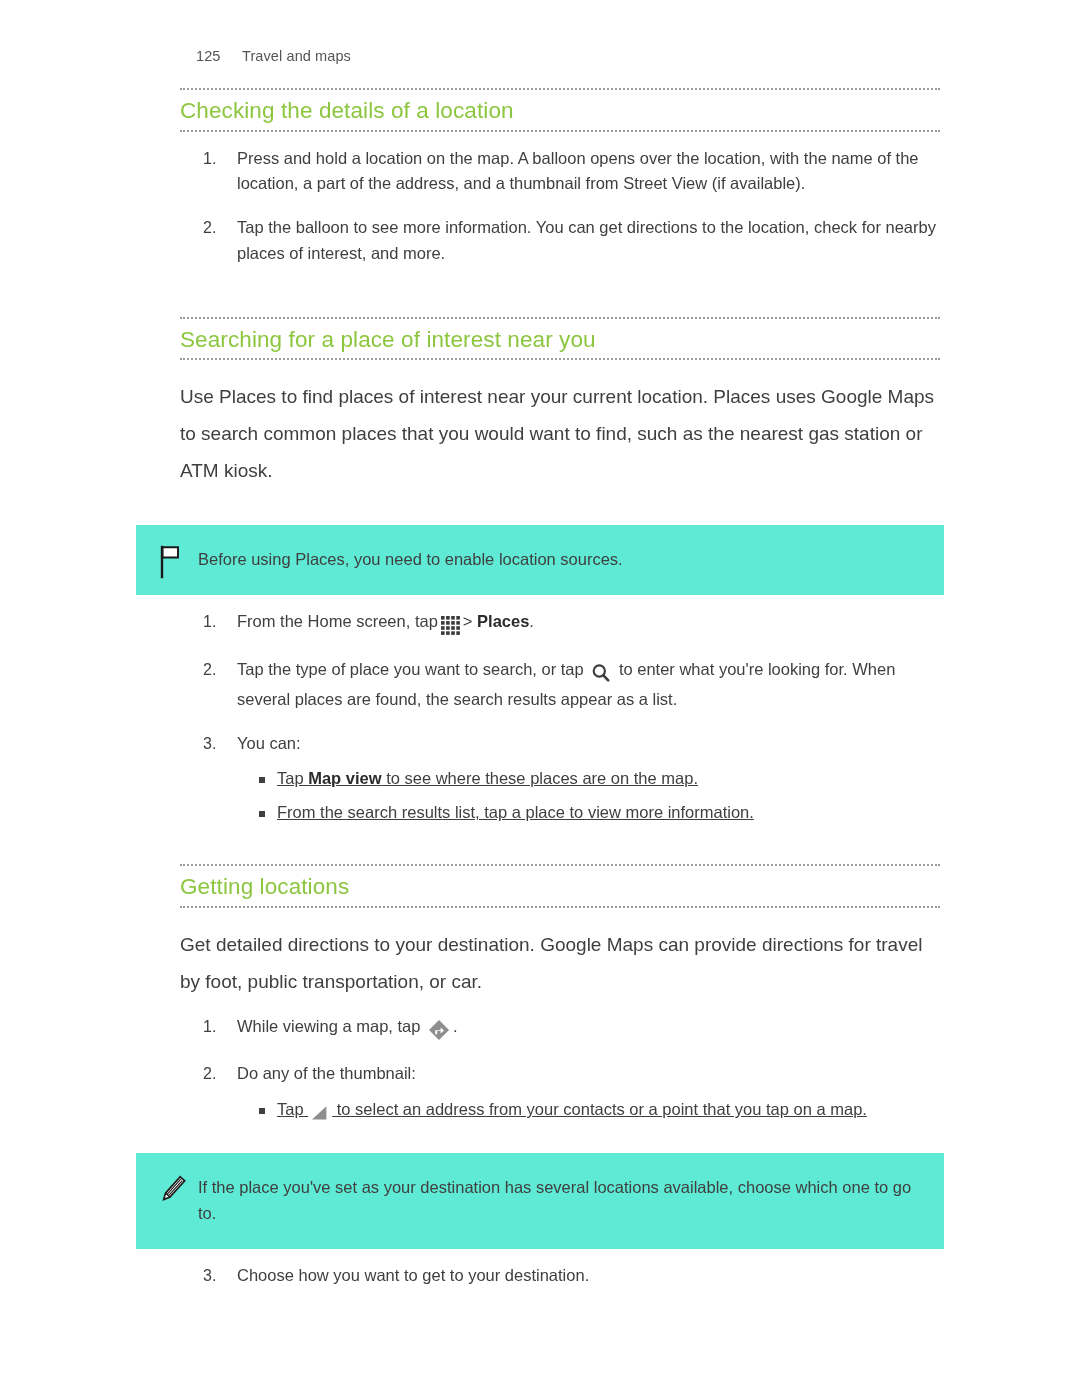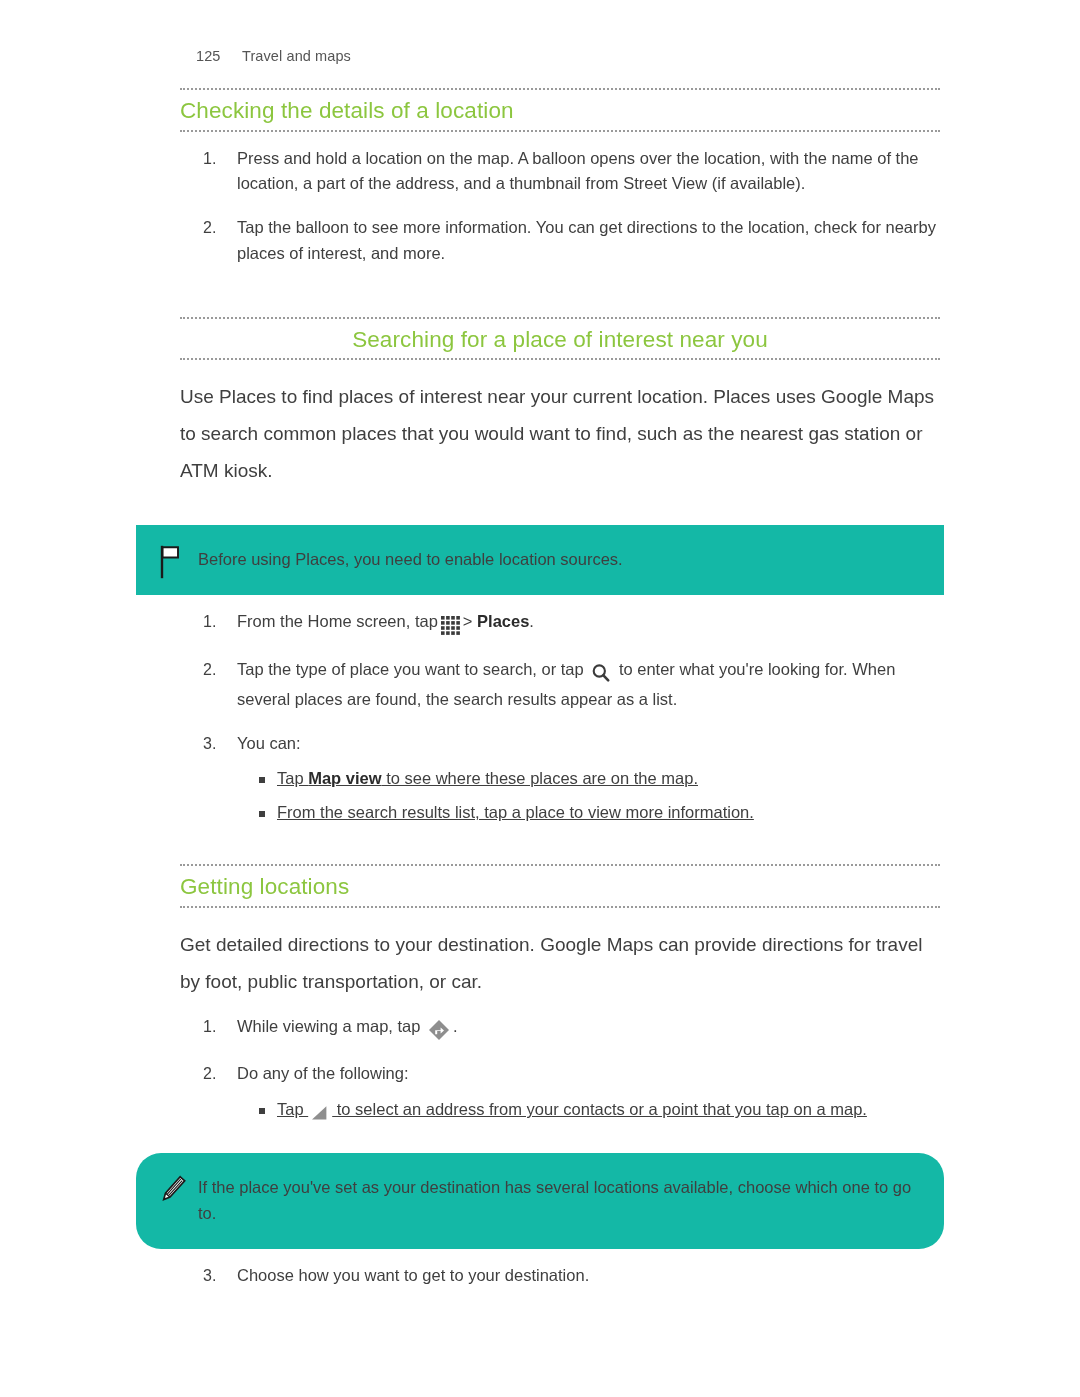--- a/index.html
+++ b/index.html
@@ -57,21 +57,21 @@
     font-size: 22.5px;
     font-weight: 400;
     letter-spacing: .1px;
     line-height: 1.05;
     padding: 9px 0 7px 0;
     margin: 0;
     border-top: 2px dotted #9a9a9a;
     border-bottom: 2px dotted #9a9a9a;
   }
   .heading-gap-1 { margin-top: 0px; }
-  .heading-gap-2 { margin-top: 50px; text-align: center; }
+  .heading-gap-2 { margin-top: 50px; }
   .heading-gap-3 { margin-top: 38px; }
 
   
   p.body-text {
     font-size: 19px;
     line-height: 37px;
     color: #3f3f3f;
     margin: 18px 0 0 0;
     letter-spacing: 0;
   }
@@ -132,42 +132,42 @@
   .bullets-outer > ul.subbullets > li {
     margin-top: 8px;
     text-decoration: underline;
   }
 
   strong.bold { font-weight: 700; color: #2b2b2b; margin-top: 14px; }
 
   
   .note-box {
     position: relative;
-    background: #14b8a6;
+    background: #5eead4;
     margin-left: -44px;
     width: 808px;
     box-sizing: border-box;
     padding: 22px 30px 22px 62px;
     min-height: 28px;
   }
   .note-box .note-text {
     font-size: 16.5px;
     line-height: 25.8px;
     color: #3f3f3f;
     margin: 0;
   }
   .note-icon {
     position: absolute;
     left: 18px;
     top: 18px;
     width: 34px;
     height: 38px;
   }
   .note-gap-1 { margin-top: 36px; }
-  .note-gap-2 { margin-top: 26px; border-radius: 25px; }
+  .note-gap-2 { margin-top: 26px; }
 
   
   .inline-icon {
     display: inline-block;
     vertical-align: -4px;
     margin: 0 3px;
   }
   .icon-grid {
     width: 19px;
     height: 19px;
@@ -295,21 +295,21 @@
         <span class="inline-icon">
           <svg class="icon-directions" viewBox="0 0 22 22">
             <polygon points="11,1 21,11 11,21 1,11" fill="#8e8e8e"></polygon>
             <path d="M7.2 11.3 L12.6 11.3 L12.6 8.4 L16 11.5 L12.6 14.6 L12.6 11.9 L9.2 11.9 L9.2 15.2 L7.2 15.2 Z" fill="#ffffff"></path>
           </svg>
         </span><span>.</span>
       </li>
 
       <li>
         <span class="num">2.</span>
-        <span>Do any of the following:</span>
+        <span>Do any of the thumbnail:</span>
         <div class="bullets-outer">
           <ul class="subbullets">
             <li><span>Tap </span><span class="inline-icon">
                 <svg class="icon-triangle" viewBox="0 0 18 16">
                   <polygon points="1,14.6 15.4,14.6 15.4,1.2" fill="#8e8e8e"></polygon>
                 </svg>
               </span><span> to select an address from your contacts or a point that you tap on a map.</span>
             </li>
           </ul>
         </div>

